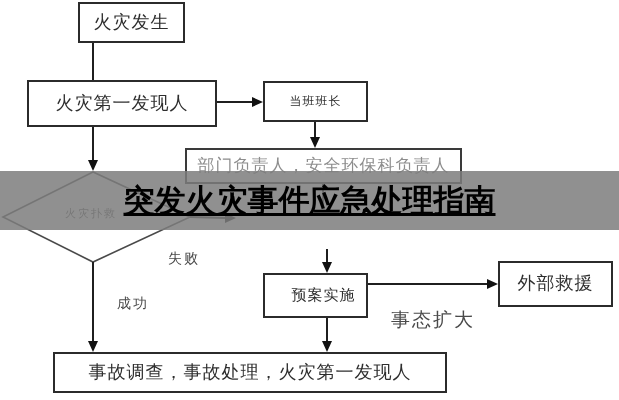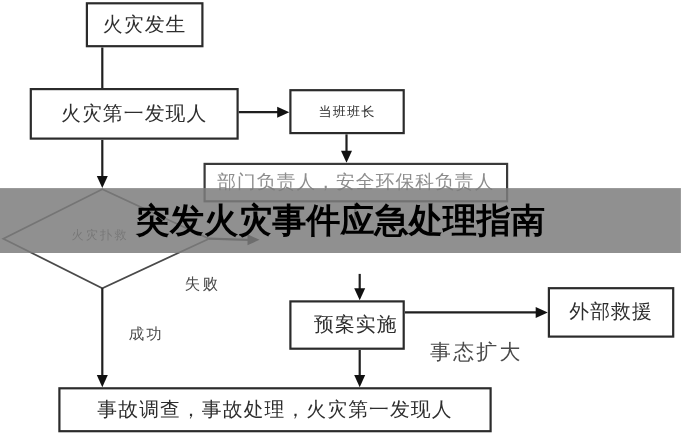--- a/index.html
+++ b/index.html
@@ -34,21 +34,21 @@
   .diamond-label{
     position:absolute;z-index:2;
     color:#5a5a5a;
     font-size:11px;letter-spacing:2px;white-space:nowrap;
   }
   #banner{
     position:absolute;left:0;top:171px;
     width:619px;height:59px;
     background:rgba(124,124,124,0.85);
     z-index:10;
-    display:flex;align-items:center;justify-content:center;
+    display:flex;align-items:center;justify-content:center;text-decoration:underline;
   }
   #banner .title{
     font-family:"Liberation Sans", sans-serif;
     font-weight:900;
     font-size:31px;
     color:#000000;
     letter-spacing:0px;
     white-space:nowrap;
   }
 </style>
@@ -110,21 +110,21 @@
 
   <div class="node" style="left:27px;top:80px;width:190px;height:47px;font-size:18px;">火灾第一发现人</div>
 
   <div class="node" style="left:263px;top:81px;width:105px;height:41px;font-size:12px;text-align:right;">当班班长</div>
 
   <div class="node" style="left:185px;top:148px;width:277px;height:36px;font-size:17px;color:#8d8d8d;border-color:#3a3a3a;">部门负责人，安全环保科负责人</div>
 
 
   <div class="diamond-label" style="left:65px;top:206px;">火灾扑救</div>
 
-  <div class="node" style="left:263px;top:273px;width:105px;height:45px;font-size:18px;padding-left:16px;">预案实施</div>
+  <div class="node" style="left:263px;top:273px;width:105px;height:45px;font-size:15px;padding-left:16px;">预案实施</div>
 
   <div class="node" style="left:498px;top:261px;width:115px;height:46px;font-size:18px;">外部救援</div>
 
   <div class="node" style="left:53px;top:352px;width:394px;height:41px;font-size:18px;">事故调查，事故处理，火灾第一发现人</div>
 
   <div class="edge-label" style="left:168px;top:250px;">失败</div>
 
   <div class="edge-label" style="left:117px;top:295px;">成功</div>
 
   <div class="edge-label" style="left:391px;top:307px;font-size:19px;">事态扩大</div>

